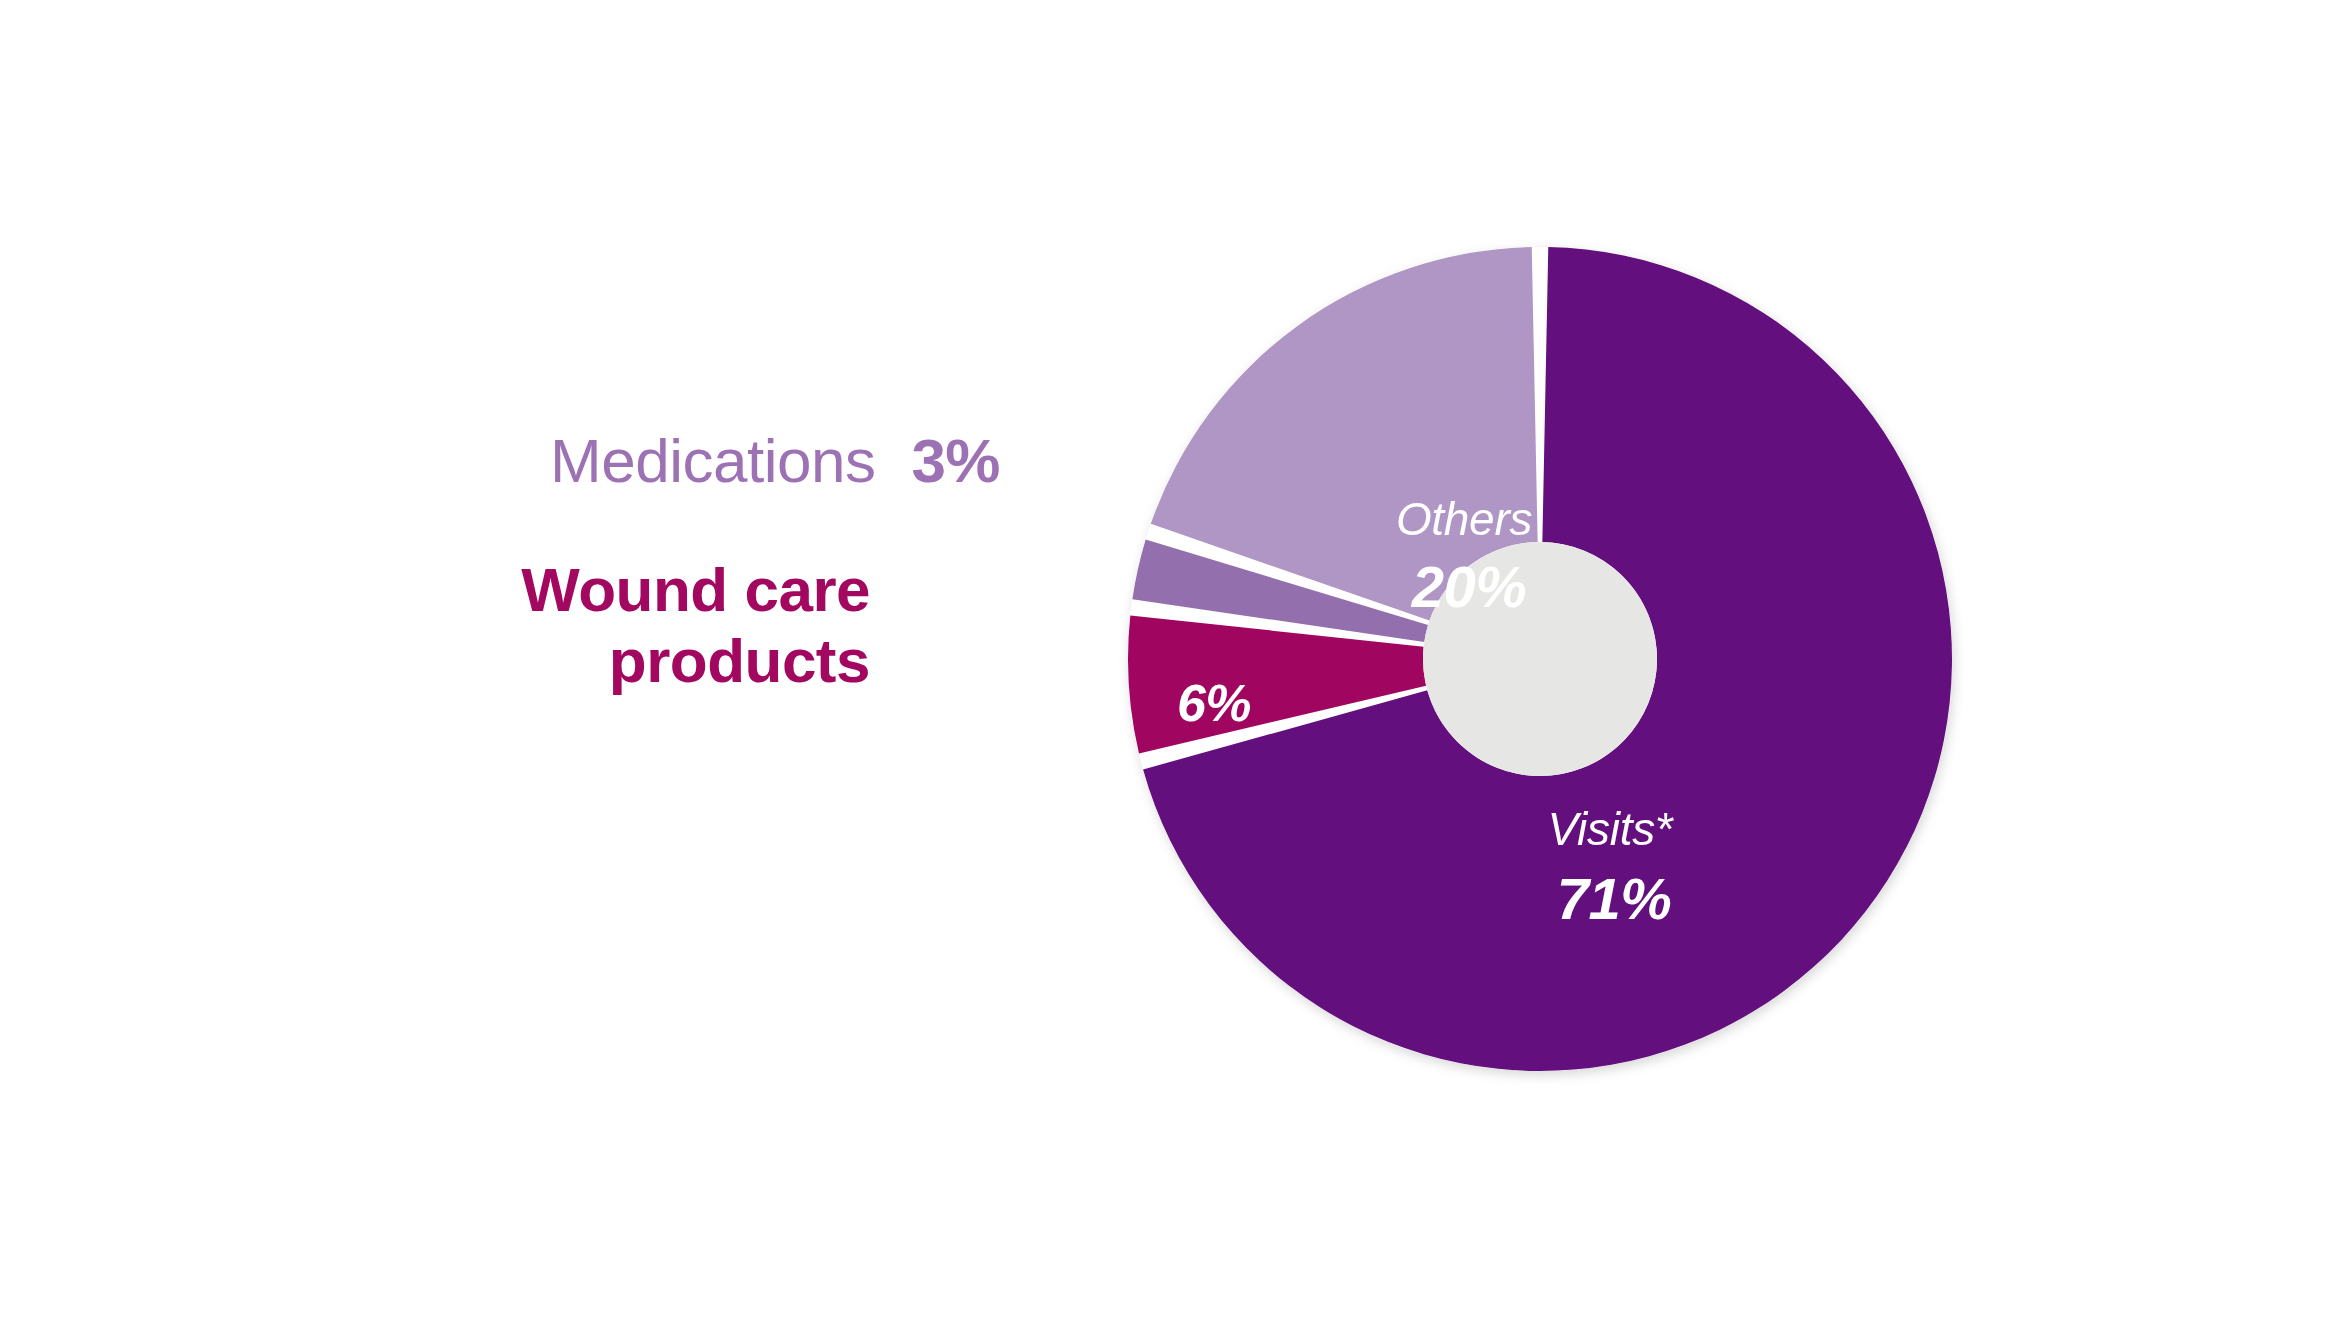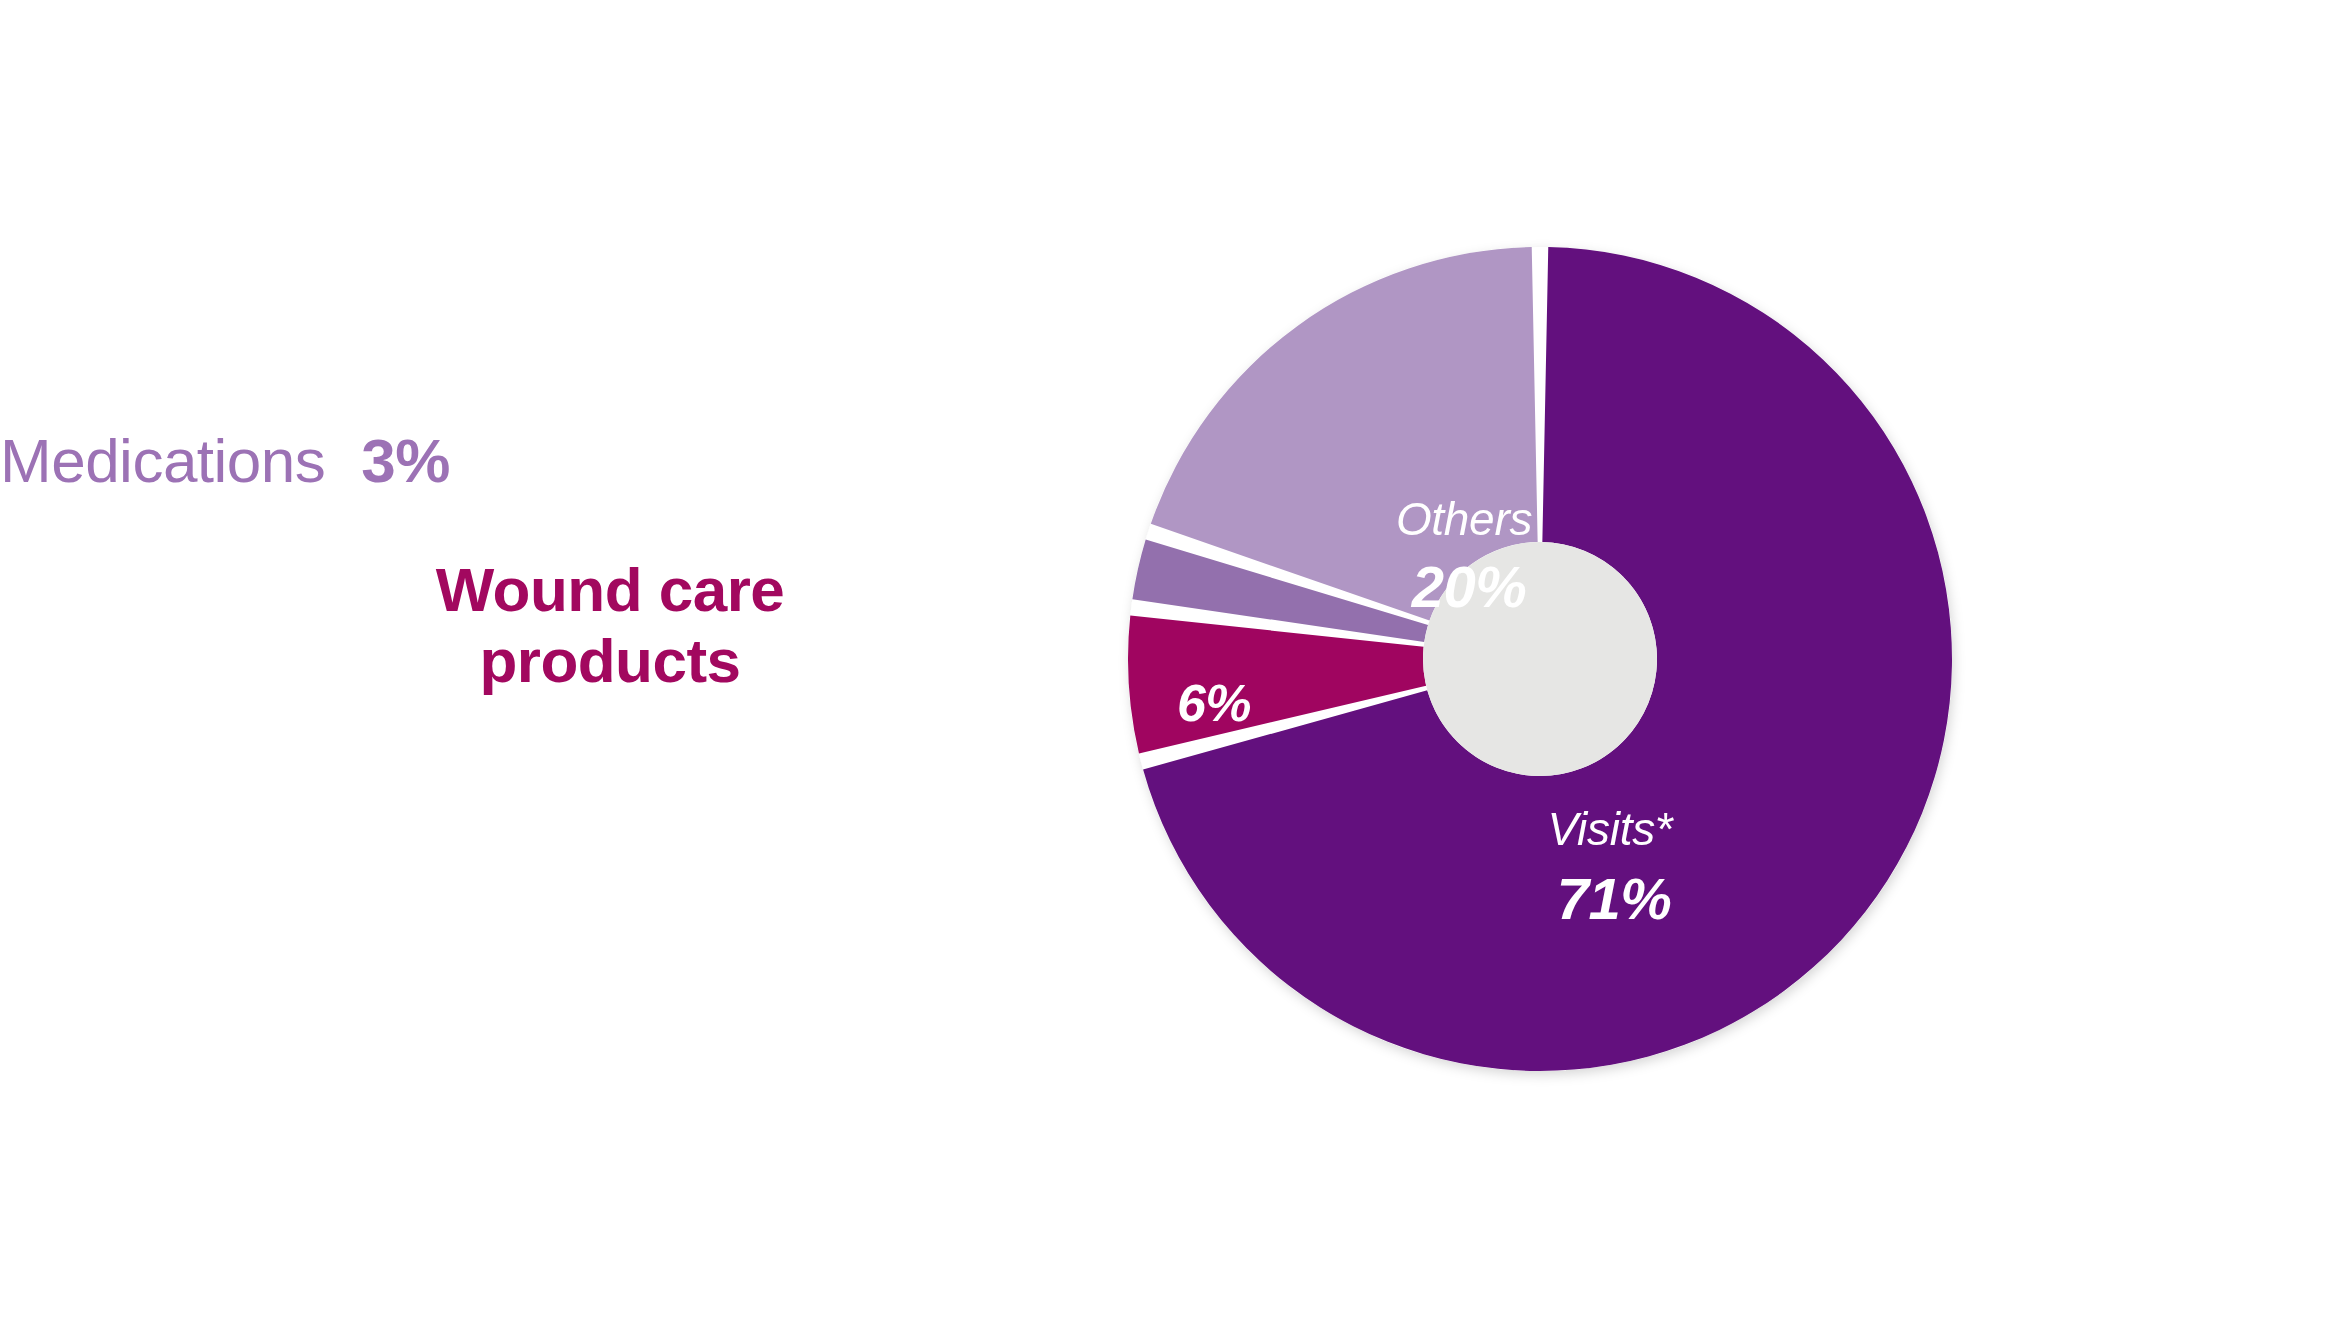--- a/index.html
+++ b/index.html
@@ -26,21 +26,21 @@
   .side-labels {
     position: absolute;
     left: 0px;
     top: 430px;
     width: 1060px;
   }
 
   .label-row-medications {
     display: flex;
     align-items: baseline;
-    justify-content: flex-start;
+    justify-content: flex-end;
     padding-right: 60px;
     gap: 36px;
   }
   .label-medications-name {
     font-size: 62px;
     font-weight: 400;
     color: #9C72B5;
     letter-spacing: -0.5px;
     line-height: 1;
     white-space: nowrap;
@@ -49,21 +49,21 @@
     font-size: 62px;
     font-weight: 700;
     color: #9C72B5;
     letter-spacing: -0.5px;
     line-height: 1;
     white-space: nowrap;
   }
 
   .label-row-wound {
     margin-top: 62px;
-    text-align: center;
+    text-align: right;
     padding-right: 190px;
   }
   .label-wound-name {
     display: block;
     font-size: 62px;
     font-weight: 700;
     color: #A2085F;
     letter-spacing: -0.5px;
     line-height: 1.15;
     max-width: 520px;

